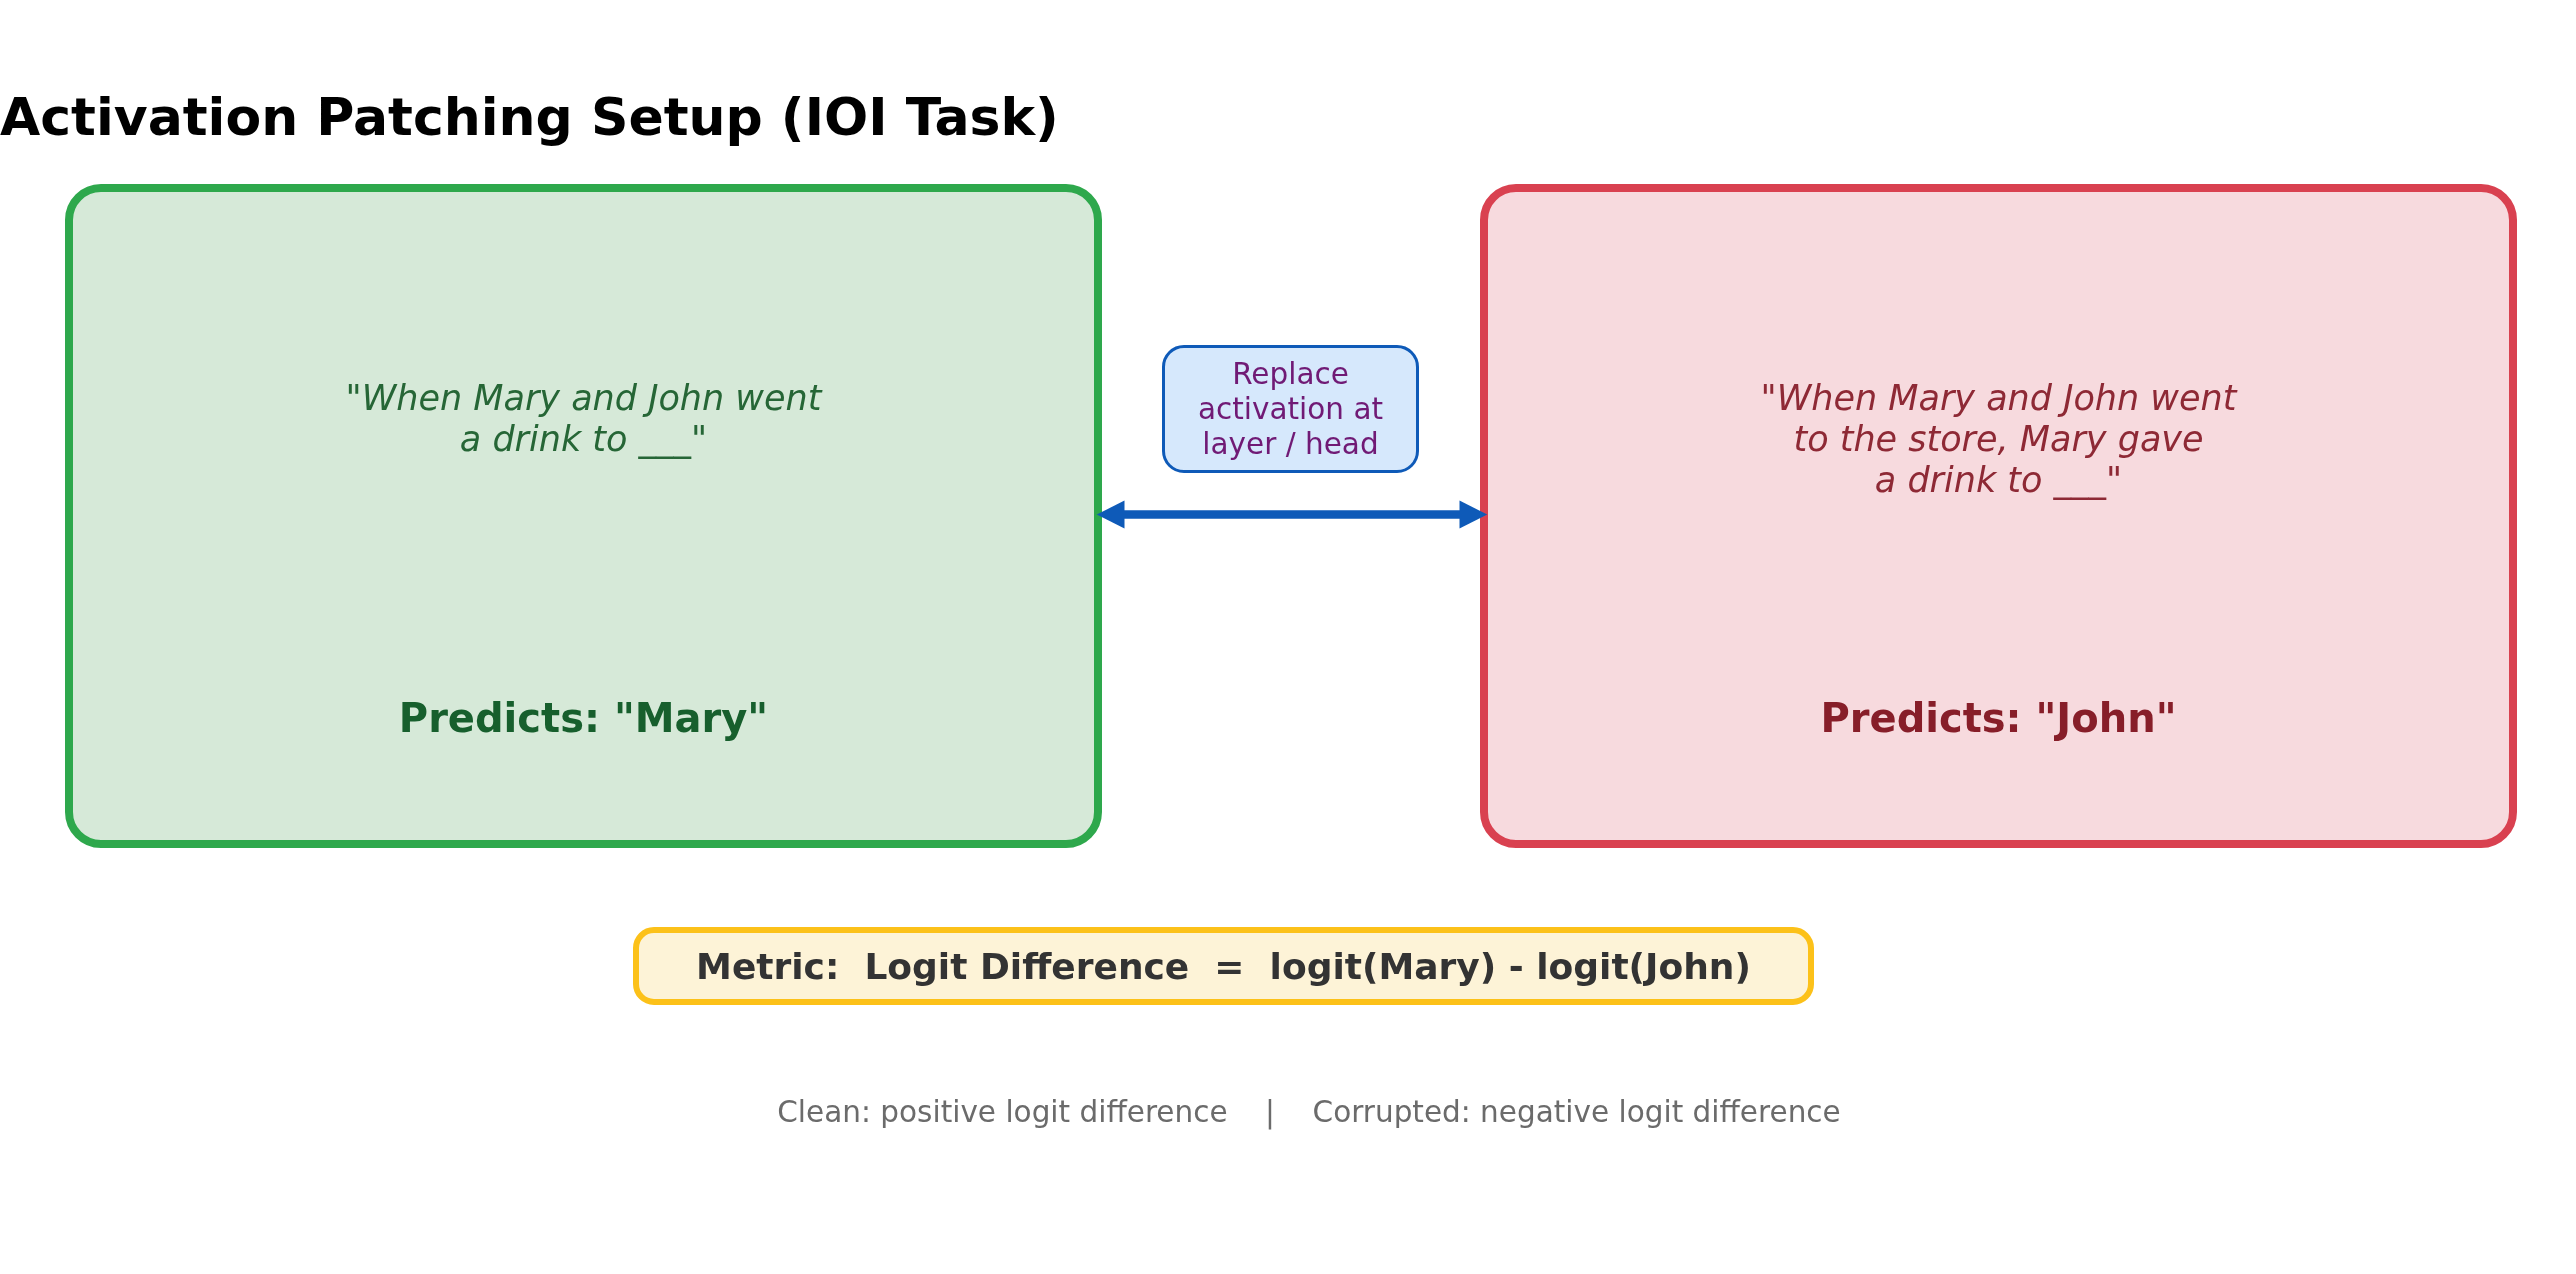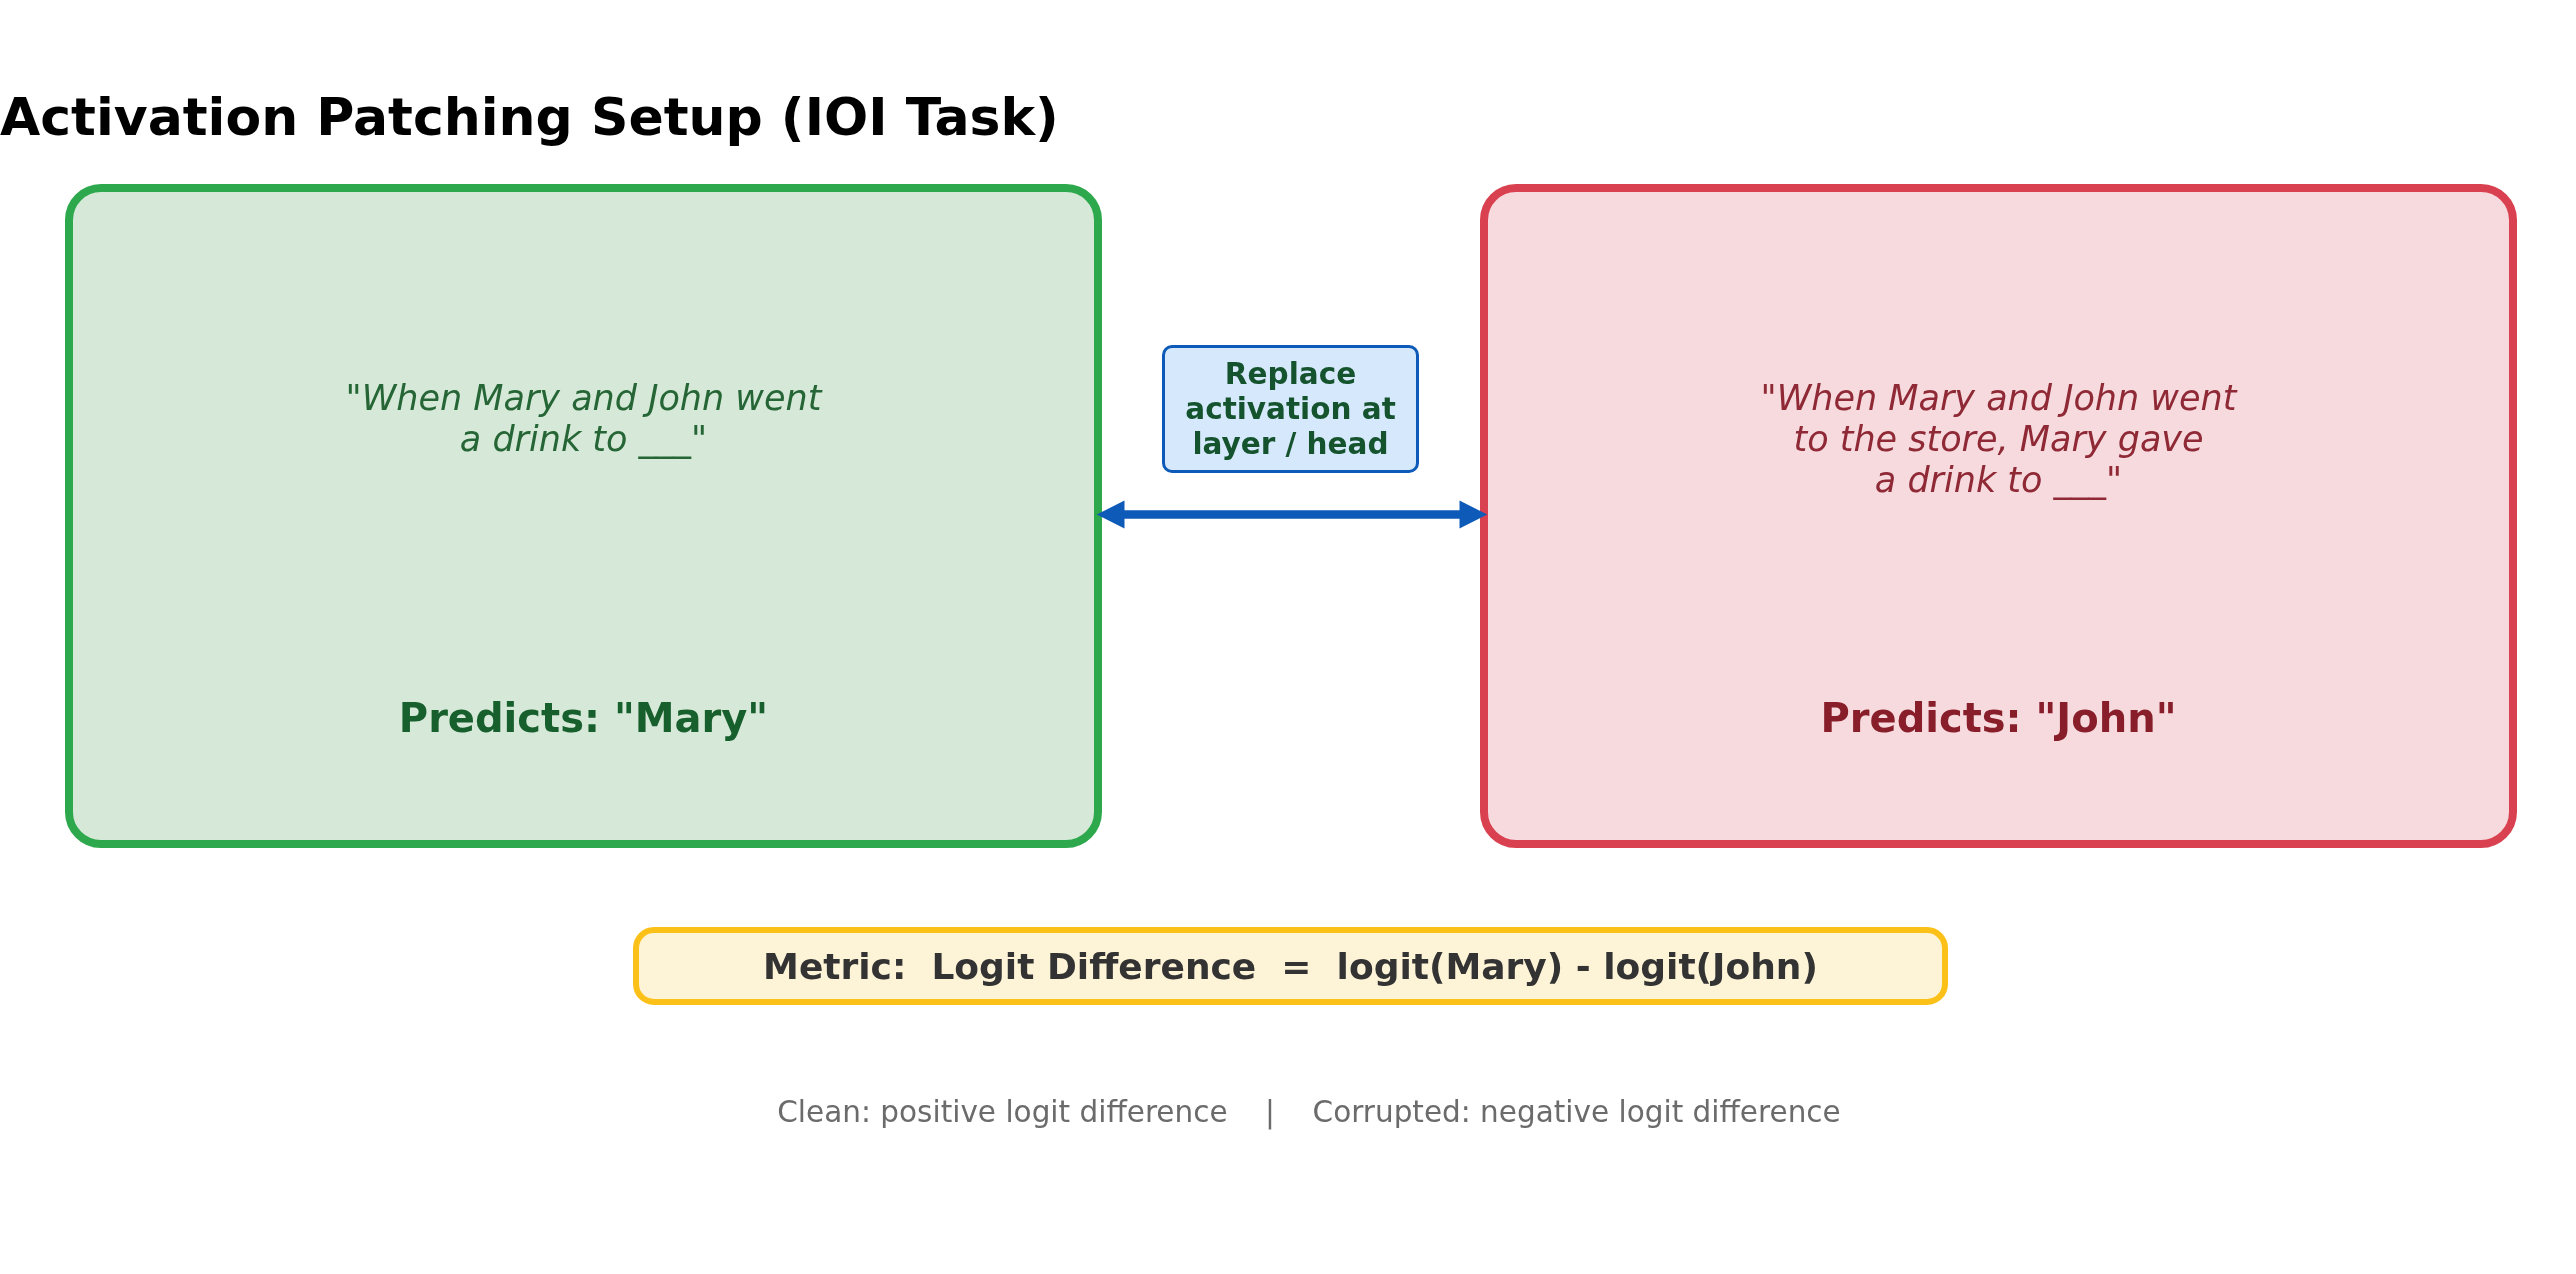--- a/index.html
+++ b/index.html
@@ -83,40 +83,40 @@
     font-weight: bold;
   }
   .patch-label {
     position: absolute;
     left: 1162px;
     top: 345px;
     width: 257px;
     box-sizing: border-box;
     background: #d6e8fc;
     border: 3.5px solid #0e5ab8;
-    border-radius: 10px;
+    border-radius: 22px;
     padding: 8.7px 3.5px;
     text-align: center;
     font-size: 29.5px;
-    font-weight: bold;
+    font-weight: normal;
     line-height: 35px;
-    color: #14532d;
+    color: #701a75;
   }
   .arrow-svg {
     position: absolute;
     left: 1095px;
     top: 490px;
     width: 394px;
     height: 49px;
   }
   .metric-box {
     position: absolute;
     left: 633px;
     top: 927px;
-    width: 1315px;
+    width: 1181px;
     height: 78px;
     box-sizing: border-box;
     background: #fdf3d7;
     border: 6px solid #fcc119;
     border-radius: 21px;
     display: flex;
     align-items: center;
     justify-content: center;
     font-size: 36px;
     font-weight: bold;

